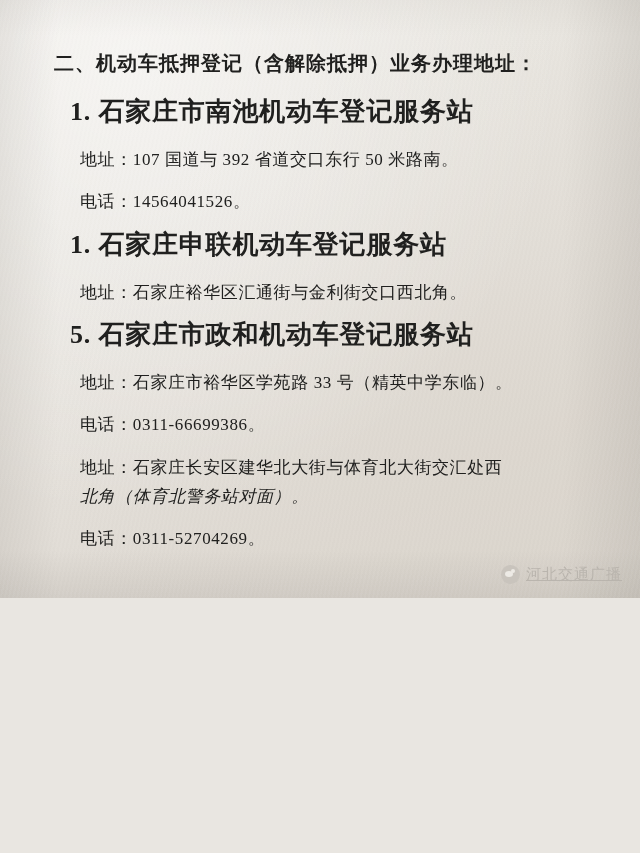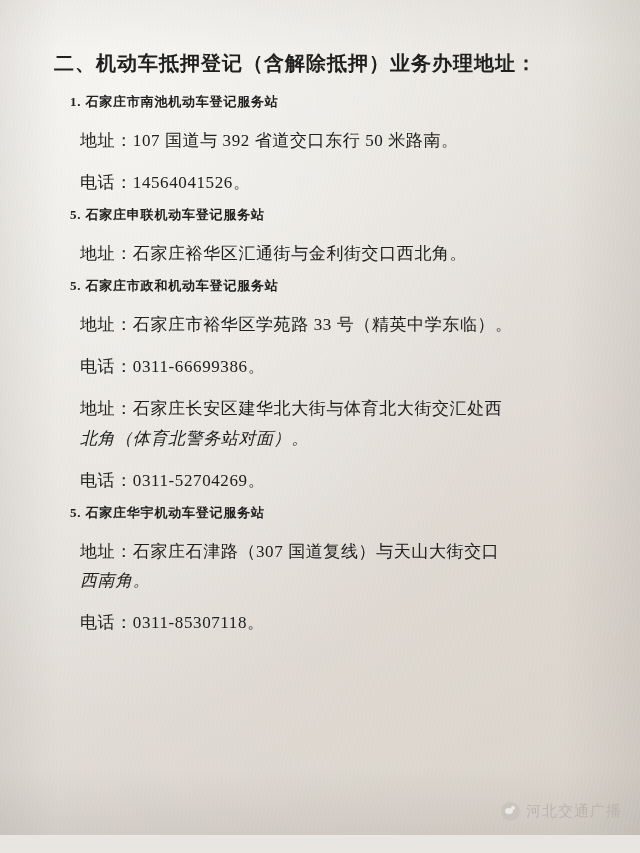--- a/index.html
+++ b/index.html
@@ -9,21 +9,21 @@
   body {
     width: 640px;
     height: 853px;
     overflow: hidden;
     font-family: "Liberation Serif", "DejaVu Serif", serif;
     background: #e9e6e1;
   }
   .page {
     position: relative;
     width: 640px;
-    height: 835px;
+    height: 598px;
     box-sizing: border-box;
     background:
       radial-gradient(ellipse at 20% 10%, rgba(255,255,255,0.55), rgba(255,255,255,0) 60%),
       radial-gradient(ellipse at 85% 75%, rgba(218,212,203,0.55), rgba(255,255,255,0) 65%),
       linear-gradient(158deg, #eeebe6 0%, #e8e5df 28%, #e4e0da 55%, #ded9d2 78%, #d9d4cc 100%);
   }
   
   .page::before {
     content: "";
     position: absolute;
@@ -55,21 +55,21 @@
     white-space: pre-wrap;
   }
   .heading {
     font-size: 20px;
     font-weight: bold;
     line-height: 1.5;
     margin: 4px 0 14px 8px;
     letter-spacing: 1px;
   }
   .station-name {
-    font-size: 13px;
+    font-size: 26px;
     font-weight: bold;
     line-height: 1.5;
     margin: 0 0 9px 24px;
     letter-spacing: 0.8px;
   }
   .detail {
     font-size: 17px;
     line-height: 1.55;
     margin: 16px 0 9px 34px;
     letter-spacing: 0.6px;
@@ -88,20 +88,21 @@
     right: 18px;
     bottom: 14px;
     display: flex;
     align-items: flex-start;
     gap: 6px;
     color: #b9b4ad;
     font-family: "Liberation Sans", sans-serif;
     font-size: 15px;
     letter-spacing: 1px;
     opacity: .95;
+    text-decoration: underline;
   }
   .weibo-icon {
     width: 19px;
     height: 19px;
     border-radius: 50%;
     background: #c9c4bd;
     position: relative;
     display: inline-block;
   }
   .weibo-icon::before {
@@ -130,42 +131,36 @@
 
     <div class="line heading">二、机动车抵押登记（含解除抵押）业务办理地址：</div>
 
     <div class="block">
       <div class="line station-name">1. 石家庄市南池机动车登记服务站</div>
       <div class="line detail">地址：107 国道与 392 省道交口东行 50 米路南。</div>
       <div class="line detail">电话：14564041526。</div>
     </div>
 
     <div class="block">
-      <div class="line station-name">5. 石家庄申联机动车登记服务站</div>
+      <div class="line station-name">1. 石家庄申联机动车登记服务站</div>
       <div class="line detail">地址：石家庄裕华区汇通街与金利街交口西北角。</div>
     </div>
 
     <div class="block">
       <div class="line station-name">5. 石家庄市政和机动车登记服务站</div>
       <div class="line detail">地址：石家庄市裕华区学苑路 33 号（精英中学东临）。</div>
       <div class="line detail">电话：0311-66699386。</div>
     </div>
 
     <div class="block">
       <div class="line detail">地址：石家庄长安区建华北大街与体育北大街交汇处西</div>
       <div class="line detail cont">北角（体育北警务站对面）。</div>
       <div class="line detail">电话：0311-52704269。</div>
     </div>
 
-    <div class="block">
-      <div class="line station-name">5. 石家庄华宇机动车登记服务站</div>
-      <div class="line detail">地址：石家庄石津路（307 国道复线）与天山大街交口</div>
-      <div class="line detail cont">西南角。</div>
-      <div class="line detail">电话：0311-85307118。</div>
-    </div>
 
   </div>
 
   <div class="watermark">
     <span class="weibo-icon"></span>
     <span>河北交通广播</span>
   </div>
 
 </div>
 

